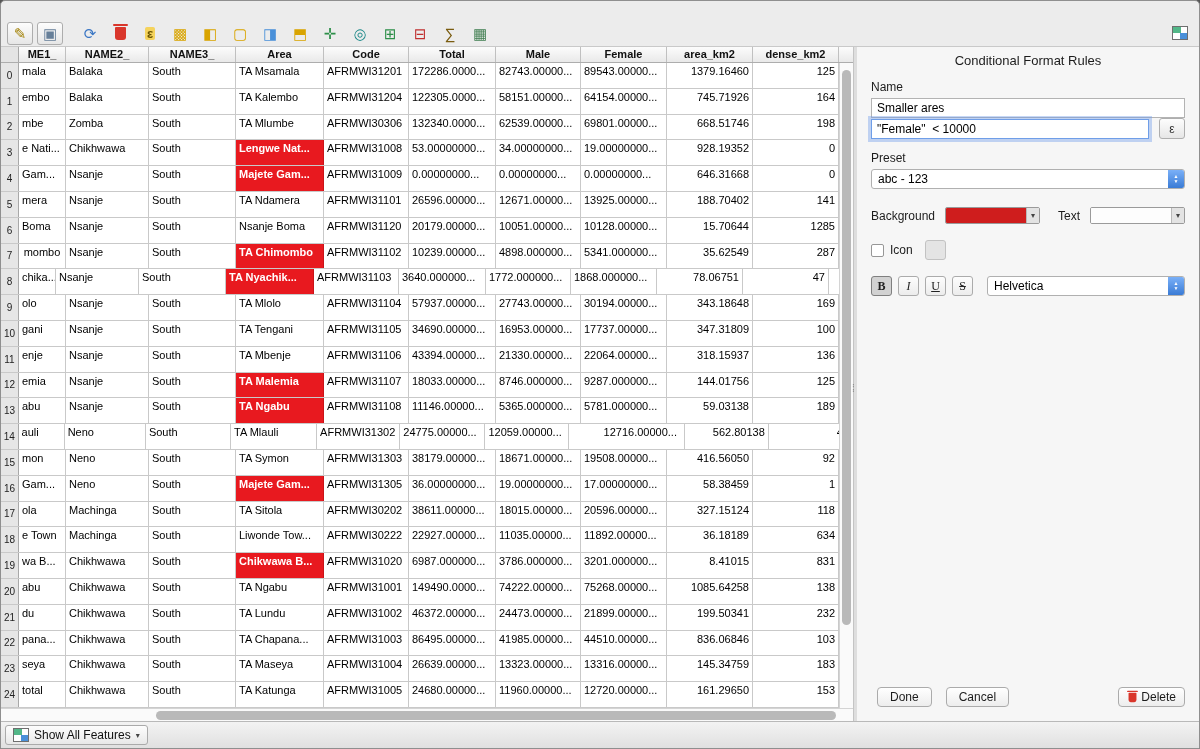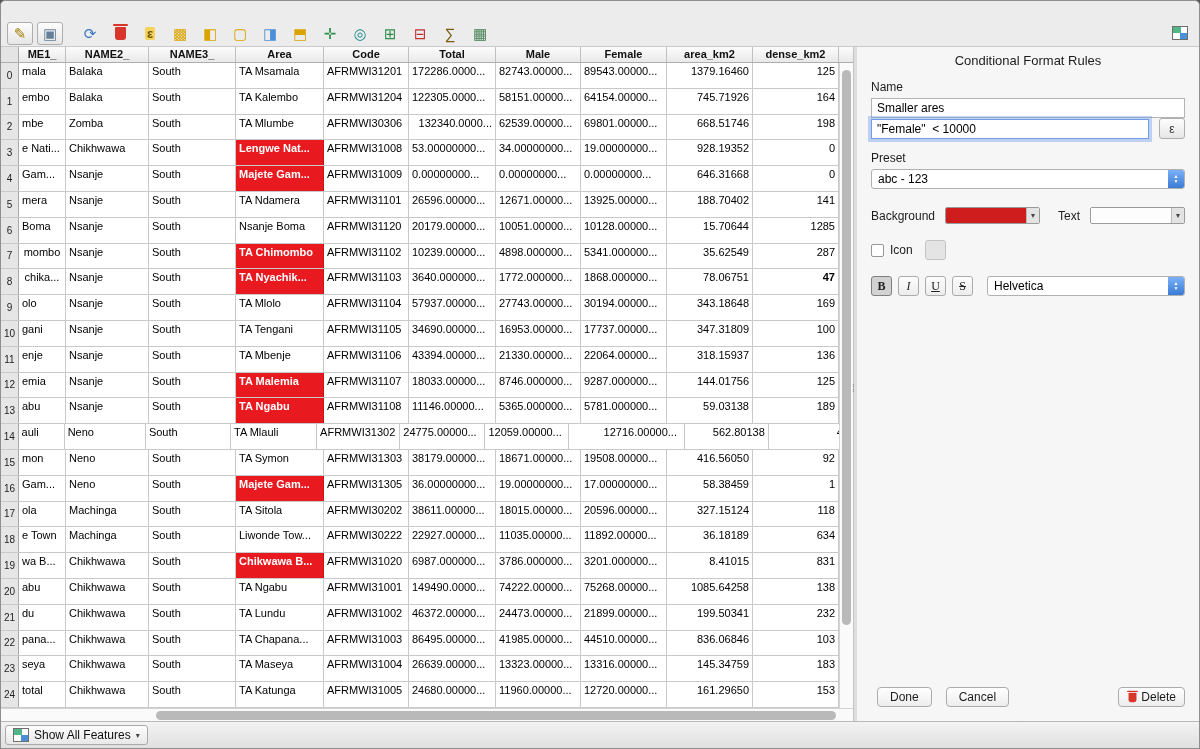--- a/index.html
+++ b/index.html
@@ -244,21 +244,21 @@
           <div class="td" style="width: 86px; text-align: right;">745.71926</div>
           <div class="td" style="width: 86px; text-align: right;">164</div>
         </div>
         <div class="tr">
           <div class="rownum">2</div>
           <div class="td" style="width: 47px; text-align: left;">mbe</div>
           <div class="td" style="width: 83px; text-align: left;">Zomba</div>
           <div class="td" style="width: 87px; text-align: left;">South</div>
           <div class="td" style="width: 88px; text-align: left;">TA Mlumbe</div>
           <div class="td" style="width: 85px; text-align: left;">AFRMWI30306</div>
-          <div class="td" style="width: 87px; text-align: right;">132340.0000...</div>
+          <div class="td" style="width: 87px; text-align: left;">132340.0000...</div>
           <div class="td" style="width: 85px; text-align: left;">62539.00000...</div>
           <div class="td" style="width: 86px; text-align: left;">69801.00000...</div>
           <div class="td" style="width: 86px; text-align: right;">668.51746</div>
           <div class="td" style="width: 86px; text-align: right;">198</div>
         </div>
         <div class="tr">
           <div class="rownum">3</div>
           <div class="td" style="width: 47px; text-align: left;">e Nati...</div>
           <div class="td" style="width: 83px; text-align: left;">Chikhwawa</div>
           <div class="td" style="width: 87px; text-align: left;">South</div>
@@ -317,30 +317,30 @@
           <div class="td hl" style="width: 88px; text-align: left;">TA Chimombo</div>
           <div class="td" style="width: 85px; text-align: left;">AFRMWI31102</div>
           <div class="td" style="width: 87px; text-align: left;">10239.00000...</div>
           <div class="td" style="width: 85px; text-align: left;">4898.000000...</div>
           <div class="td" style="width: 86px; text-align: left;">5341.000000...</div>
           <div class="td" style="width: 86px; text-align: right;">35.62549</div>
           <div class="td" style="width: 86px; text-align: right;">287</div>
         </div>
         <div class="tr">
           <div class="rownum">8</div>
-          <div class="td" style="width: 47px; text-align: center;">chika...</div>
+          <div class="td" style="width: 37px; text-align: center;">chika...</div>
           <div class="td" style="width: 83px; text-align: left;">Nsanje</div>
           <div class="td" style="width: 87px; text-align: left;">South</div>
           <div class="td hl" style="width: 88px; text-align: left;">TA Nyachik...</div>
           <div class="td" style="width: 85px; text-align: left;">AFRMWI31103</div>
           <div class="td" style="width: 87px; text-align: left;">3640.000000...</div>
           <div class="td" style="width: 85px; text-align: left;">1772.000000...</div>
           <div class="td" style="width: 86px; text-align: left;">1868.000000...</div>
           <div class="td" style="width: 86px; text-align: right;">78.06751</div>
-          <div class="td" style="width: 86px; text-align: right; font-weight: bold;">47</div>
+          <div class="td" style="width: 86px; text-align: right;">47</div>
         </div>
         <div class="tr">
           <div class="rownum">9</div>
           <div class="td" style="width: 47px; text-align: left;">olo</div>
           <div class="td" style="width: 83px; text-align: left;">Nsanje</div>
           <div class="td" style="width: 87px; text-align: left;">South</div>
           <div class="td" style="width: 88px; text-align: left;">TA Mlolo</div>
           <div class="td" style="width: 85px; text-align: left;">AFRMWI31104</div>
           <div class="td" style="width: 87px; text-align: left;">57937.00000...</div>
           <div class="td" style="width: 85px; text-align: left;">27743.00000...</div>

